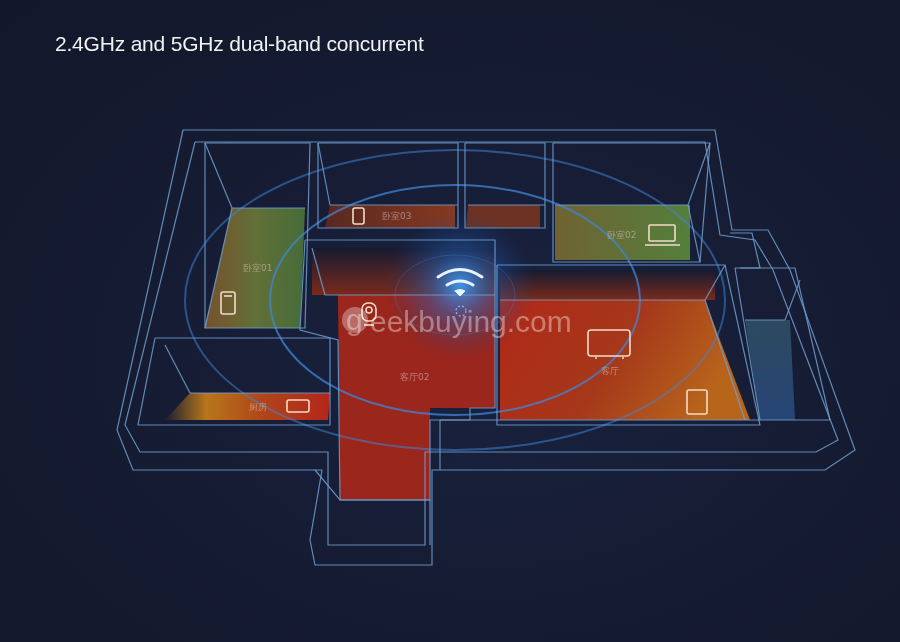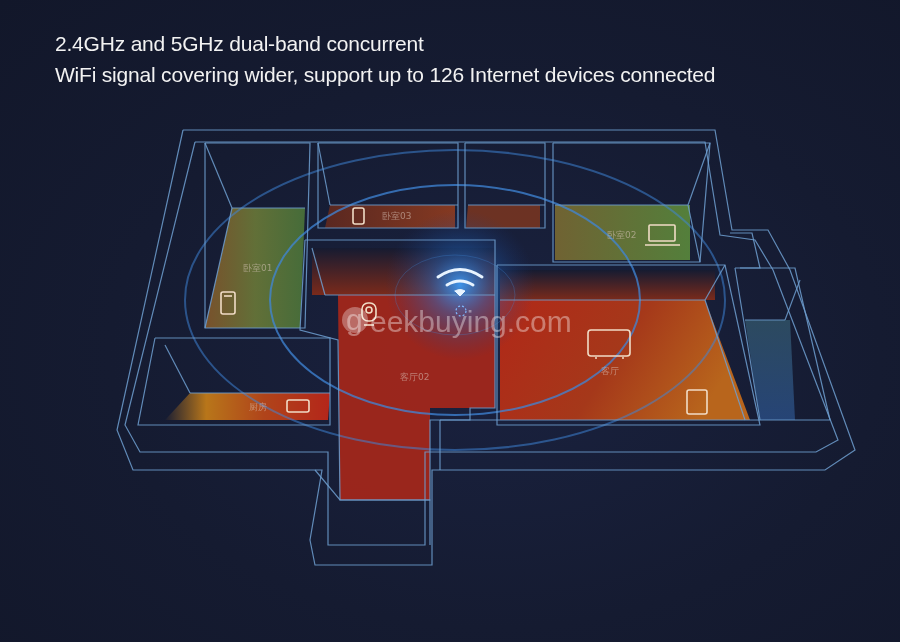--- a/index.html
+++ b/index.html
@@ -11,21 +11,20 @@
   #h2{top:63px;}
   svg{position:absolute;left:0;top:0;}
   .room-label{font-family:"DejaVu Sans", sans-serif;font-size:9px;fill:rgba(220,200,190,0.55);}
   .wm{font-family:"Liberation Sans", sans-serif;font-size:30px;fill:rgba(255,255,255,0.38);}
 </style>
 </head>
 <body>
 
 <div id="stage">
   <div id="h1" class="headline">2.4GHz and 5GHz dual-band concurrent</div>
-  <div id="h2" class="headline">WiFi signal covering wider, support up to 126 Internet devices connected</div>
 
   <svg width="900" height="642" viewBox="0 0 900 642">
     <defs>
       <linearGradient id="gRedV" x1="0" y1="0" x2="0" y2="1">
         <stop offset="0" stop-color="#1b1e33" stop-opacity="0"></stop>
         <stop offset="0.35" stop-color="#8a2417"></stop>
         <stop offset="1" stop-color="#b8291a"></stop>
       </linearGradient>
       <linearGradient id="gLiving" x1="0" y1="0" x2="1" y2="0.3">
         <stop offset="0" stop-color="#b12818"></stop>

